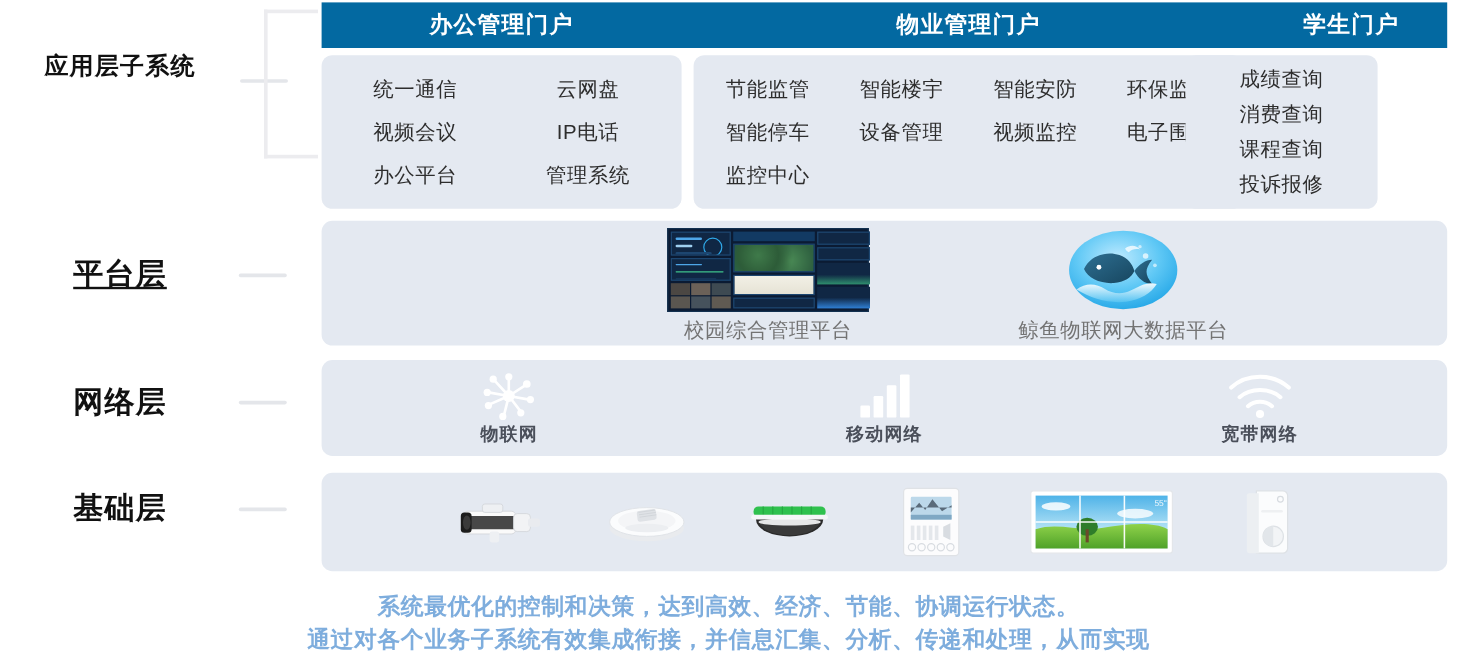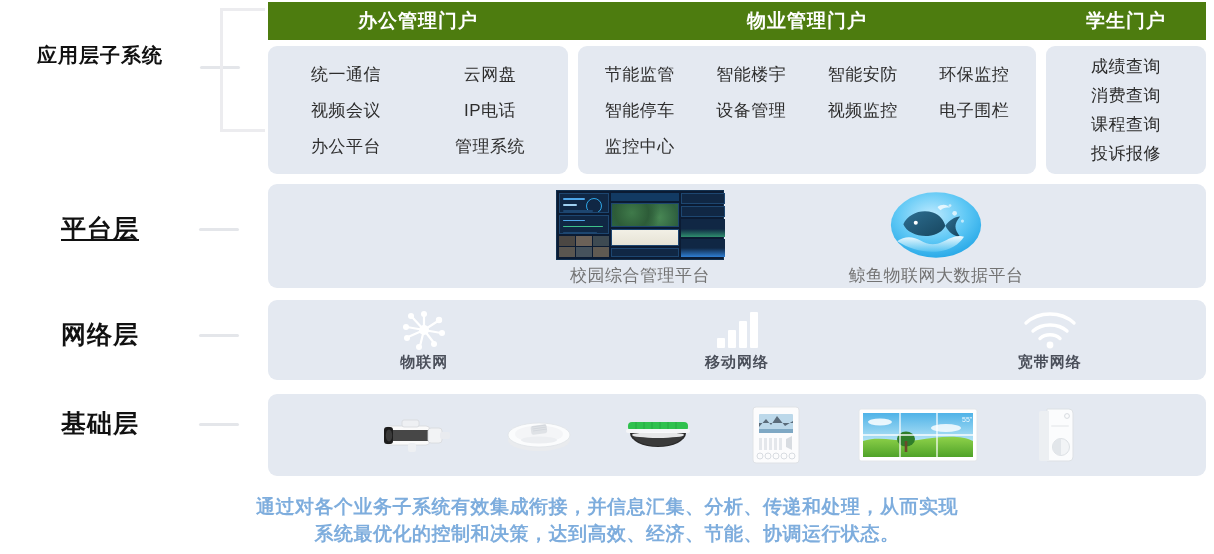--- a/index.html
+++ b/index.html
@@ -65,21 +65,21 @@
     box-sizing: border-box;
   }
 
   
   .portal-header {
     position: absolute;
     left: 268px;
     top: 2px;
     width: 938px;
     height: 38px;
-    background: #4d7c0f;
+    background: #0369a1;
     display: flex;
     align-items: center;
   }
   .portal-header .ph-cell {
     color: #ffffff;
     font-size: 19px;
     font-weight: bold;
     text-align: center;
     letter-spacing: 1px;
     white-space: nowrap;
@@ -87,21 +87,21 @@
   .ph-office { width: 300px; }
   .ph-prop   { width: 478px; }
   .ph-stu    { width: 160px; }
 
   .app-panel {
     top: 46px;
     height: 128px;
   }
   .app-panel.office { left: 268px; width: 300px; }
   .app-panel.prop   { left: 578px; width: 458px; }
-  .app-panel.stu    { left: 1046px; width: 160px; }
+  .app-panel.stu    { left: 988px; width: 160px; }
 
   .app-grid {
     height: 100%;
     display: grid;
     align-items: center;
     justify-items: center;
     padding: 10px 6px;
     box-sizing: border-box;
   }
   .app-grid.cols2 { grid-template-columns: 1fr 1fr; grid-template-rows: 1fr 1fr 1fr; }
@@ -587,15 +587,15 @@
         <circle cx="24" cy="42" r="8.5" fill="#f2f4f6" stroke="#dde1e5" stroke-width="1"></circle>
         <path d="M24 33.5a8.5 8.5 0 0 0 0 17z" fill="#e2e6ea"></path>
         <rect x="14" y="20" width="18" height="2" rx="1" fill="#eef0f2"></rect>
       </svg>
     </div>
 
   </div>
 </div>
 
 <div class="footer">
+  <div>系统最优化的控制和决策，达到高效、经济、节能、协调运行状态。</div>
   <div>通过对各个业务子系统有效集成衔接，并信息汇集、分析、传递和处理，从而实现</div>
-  <div>系统最优化的控制和决策，达到高效、经济、节能、协调运行状态。</div>
 </div>
 
 </body></html>

